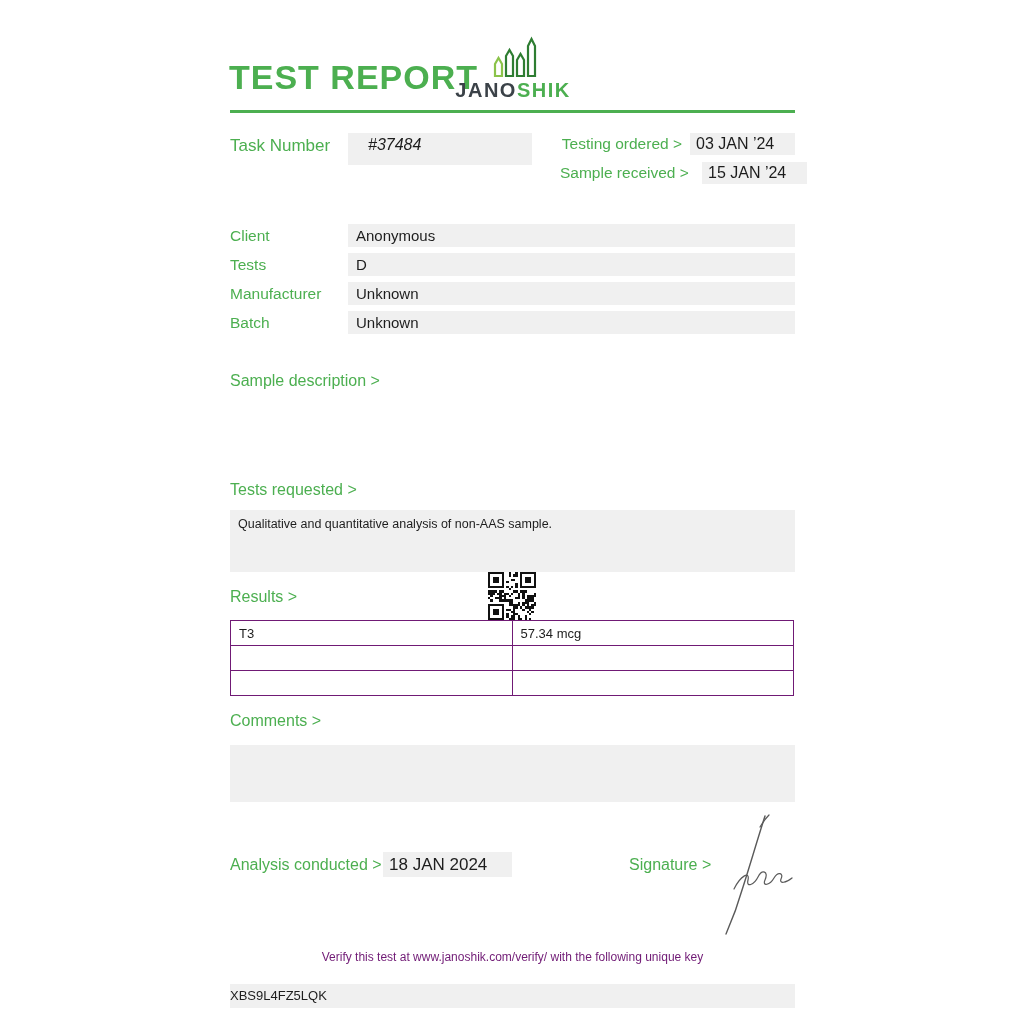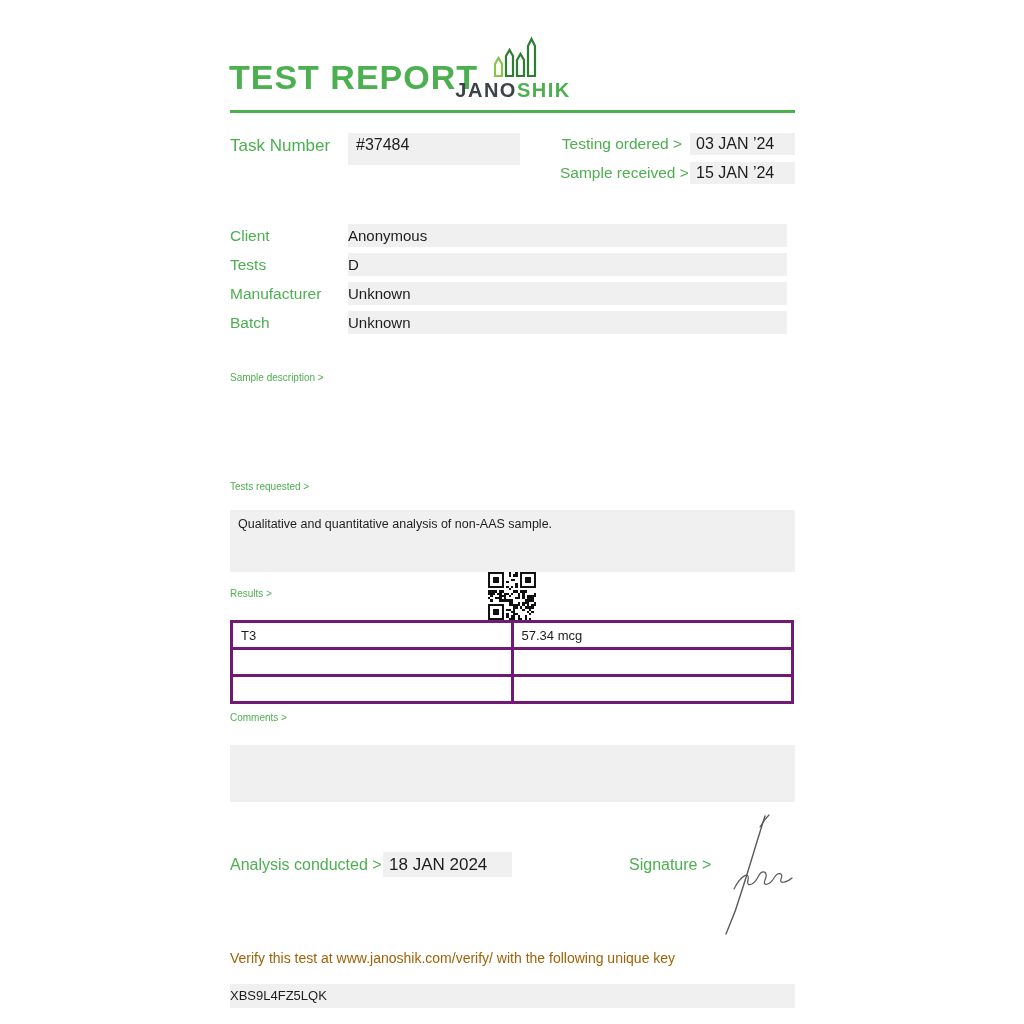--- a/index.html
+++ b/index.html
@@ -25,51 +25,51 @@
   .contact{
     left:548px;top:62px;width:250px;
     text-align:right;font-size:12.5px;line-height:17px;color:#4a4a4a;
   }
   .divider{left:230px;top:110px;width:565px;height:3px;background:#4CAF50;}
   
   .glabel{color:#4CAF50;font-size:15.5px;white-space:nowrap;}
   .gbox{background:#f0f0f0;}
   .task-label{left:230px;top:136px;font-size:17px;}
   .task-box{left:348px;top:133px;width:164px;height:32px;line-height:24px;
-            padding-left:8px;font-size:16px;}
+            padding-left:20px;font-size:16px;font-style:italic;}
   .date-row{display:flex;align-items:center;}
   .date-row .dlabel{width:122px;text-align:right;}
   .date-row .dbox{margin-left:8px;width:99px;height:22px;line-height:22px;
                   padding-left:6px;font-size:16px;font-weight:500;}
   .date-row1{left:560px;top:133px;}
-  .date-row2{left:560px;top:162px;}
+  .date-row2{left:560px;top:162px;gap:12px;}
   .info-label{left:230px;font-size:15.5px;}
   .info-box{left:348px;width:439px;height:23px;line-height:23px;
-            font-size:15px;}
-  .section-label{left:230px;font-size:10px;}
+            padding-left:8px;font-size:15px;}
+  .section-label{left:230px;font-size:16px;}
   .section-box{left:230px;width:549px;padding:7px 8px;font-size:12.5px;}
   
   .results-table{
     left:230px;top:620px;width:564px;
     border-collapse:collapse;table-layout:fixed;
   }
   .results-table td{
-    border:3px solid #701a75;height:24px;
+    border:1px solid #701a75;height:24px;
     padding:0 0 0 8px;font-size:13px;color:#1d1d1d;
     width:50%;
   }
   .qr{left:488px;top:572px;}
   
   .analysis-label{left:230px;top:856px;font-size:16px;}
   .analysis-box{left:383px;top:852px;width:123px;height:25px;line-height:25px;
                 padding-left:6px;font-size:17px;}
   .signature-label{left:629px;top:856px;font-size:16px;}
   .signature{left:710px;top:813px;}
-  .verify-text{left:230px;top:950px;width:565px;text-align:left;
-               color:#a16207;font-size:14px;white-space:nowrap;}
+  .verify-text{left:230px;top:950px;width:565px;text-align:center;
+               color:#701a75;font-size:12px;white-space:nowrap;}
   .key-box{left:230px;top:984px;width:565px;height:24px;line-height:24px;
            text-align:left;font-size:13px;}
 </style>
 </head>
 <body>
 
 <div class="page">
 
   <div class="abs report-title">TEST REPORT</div>
 

